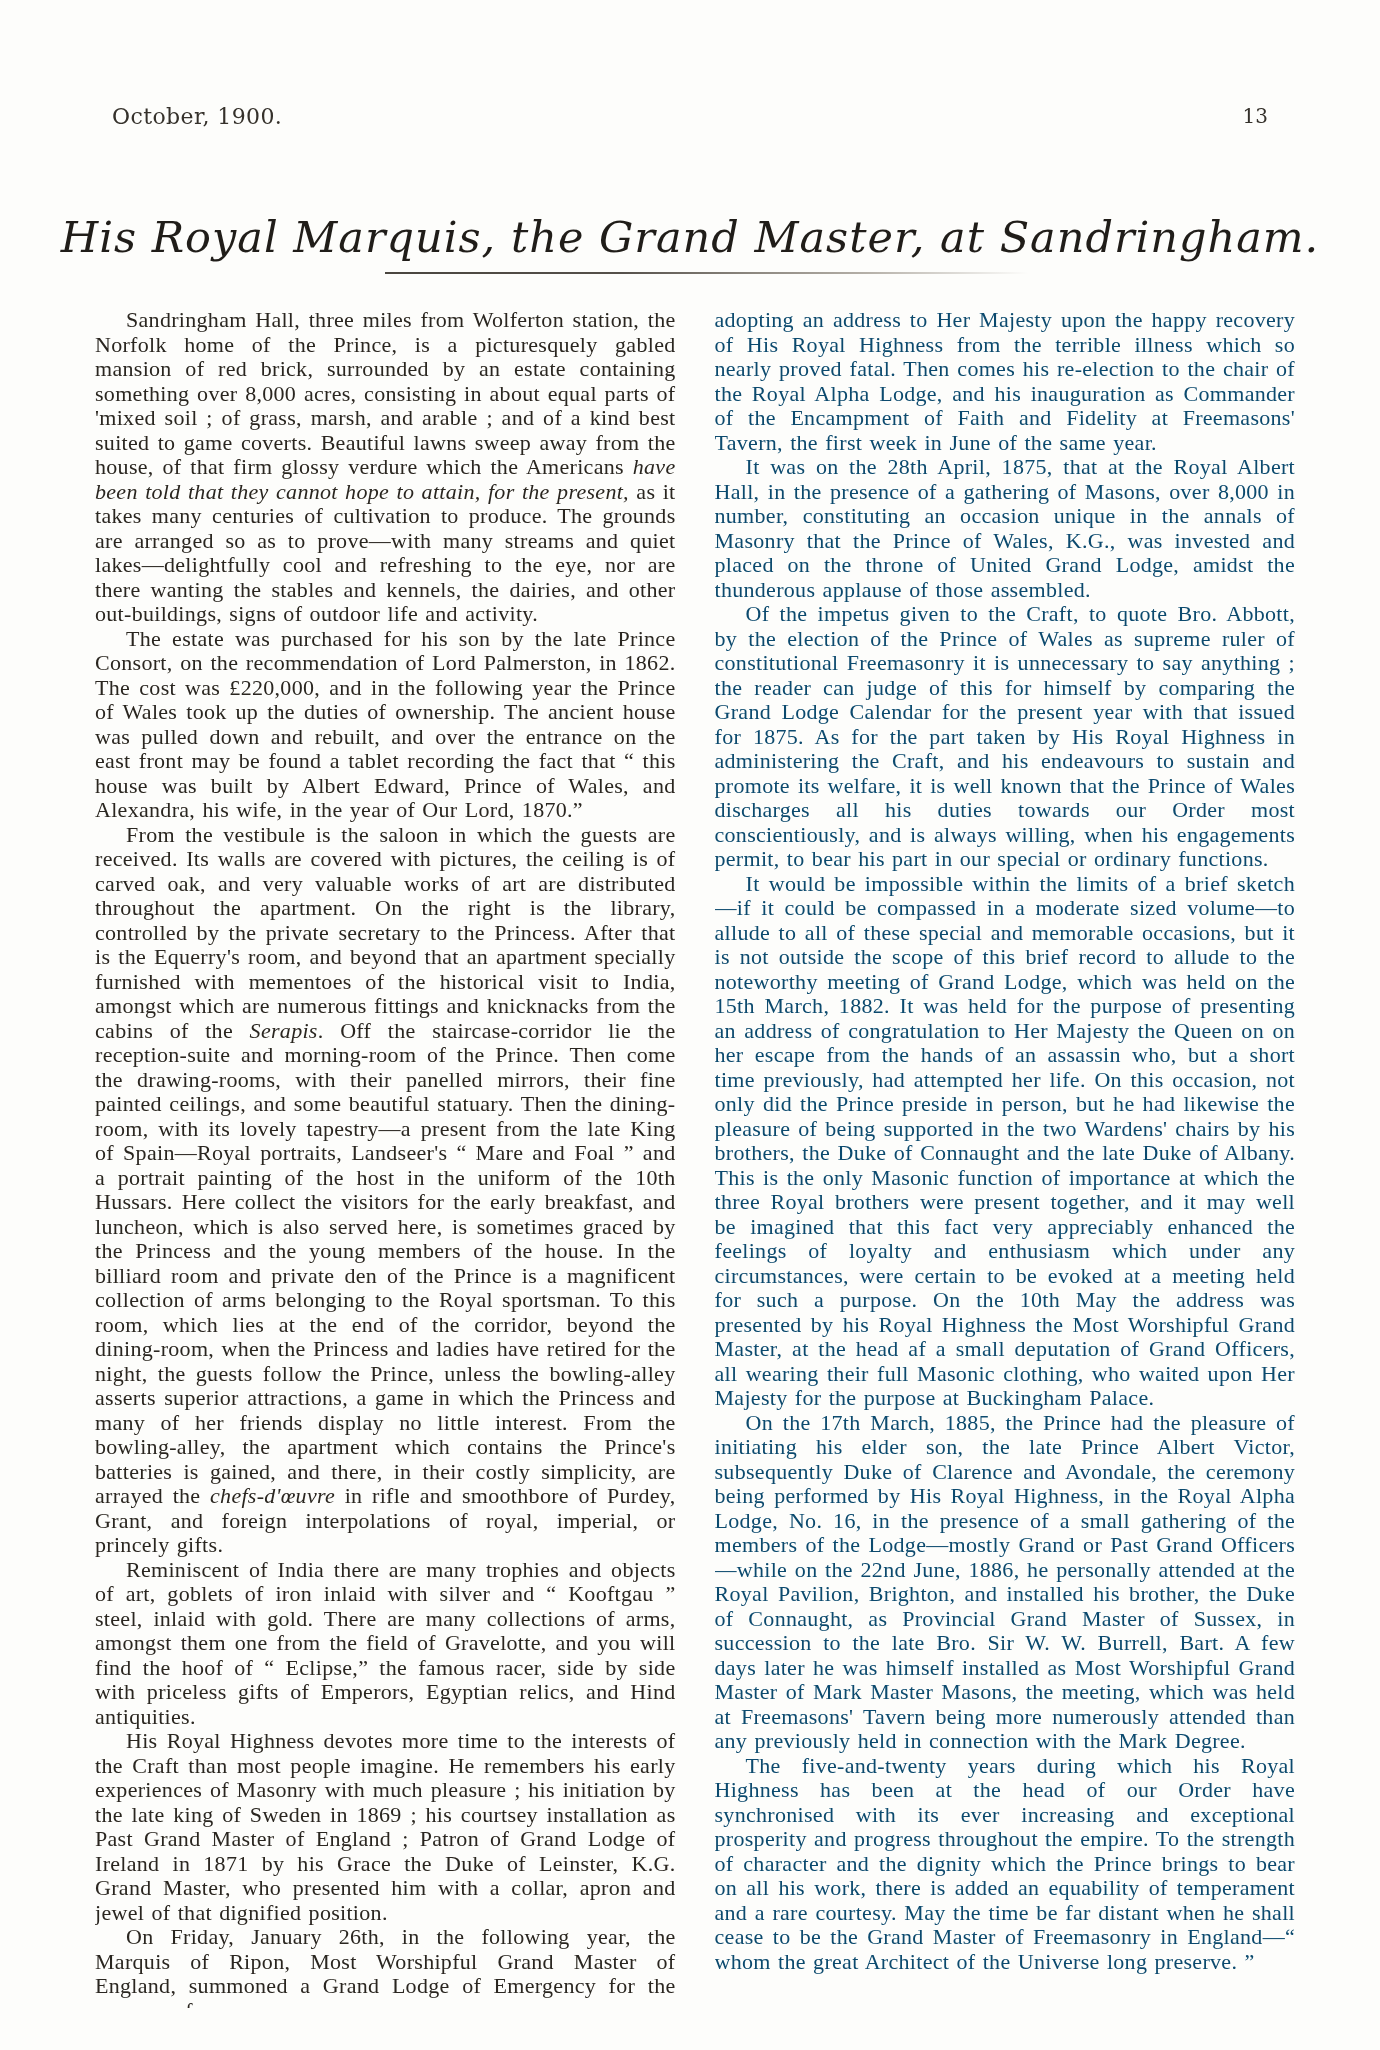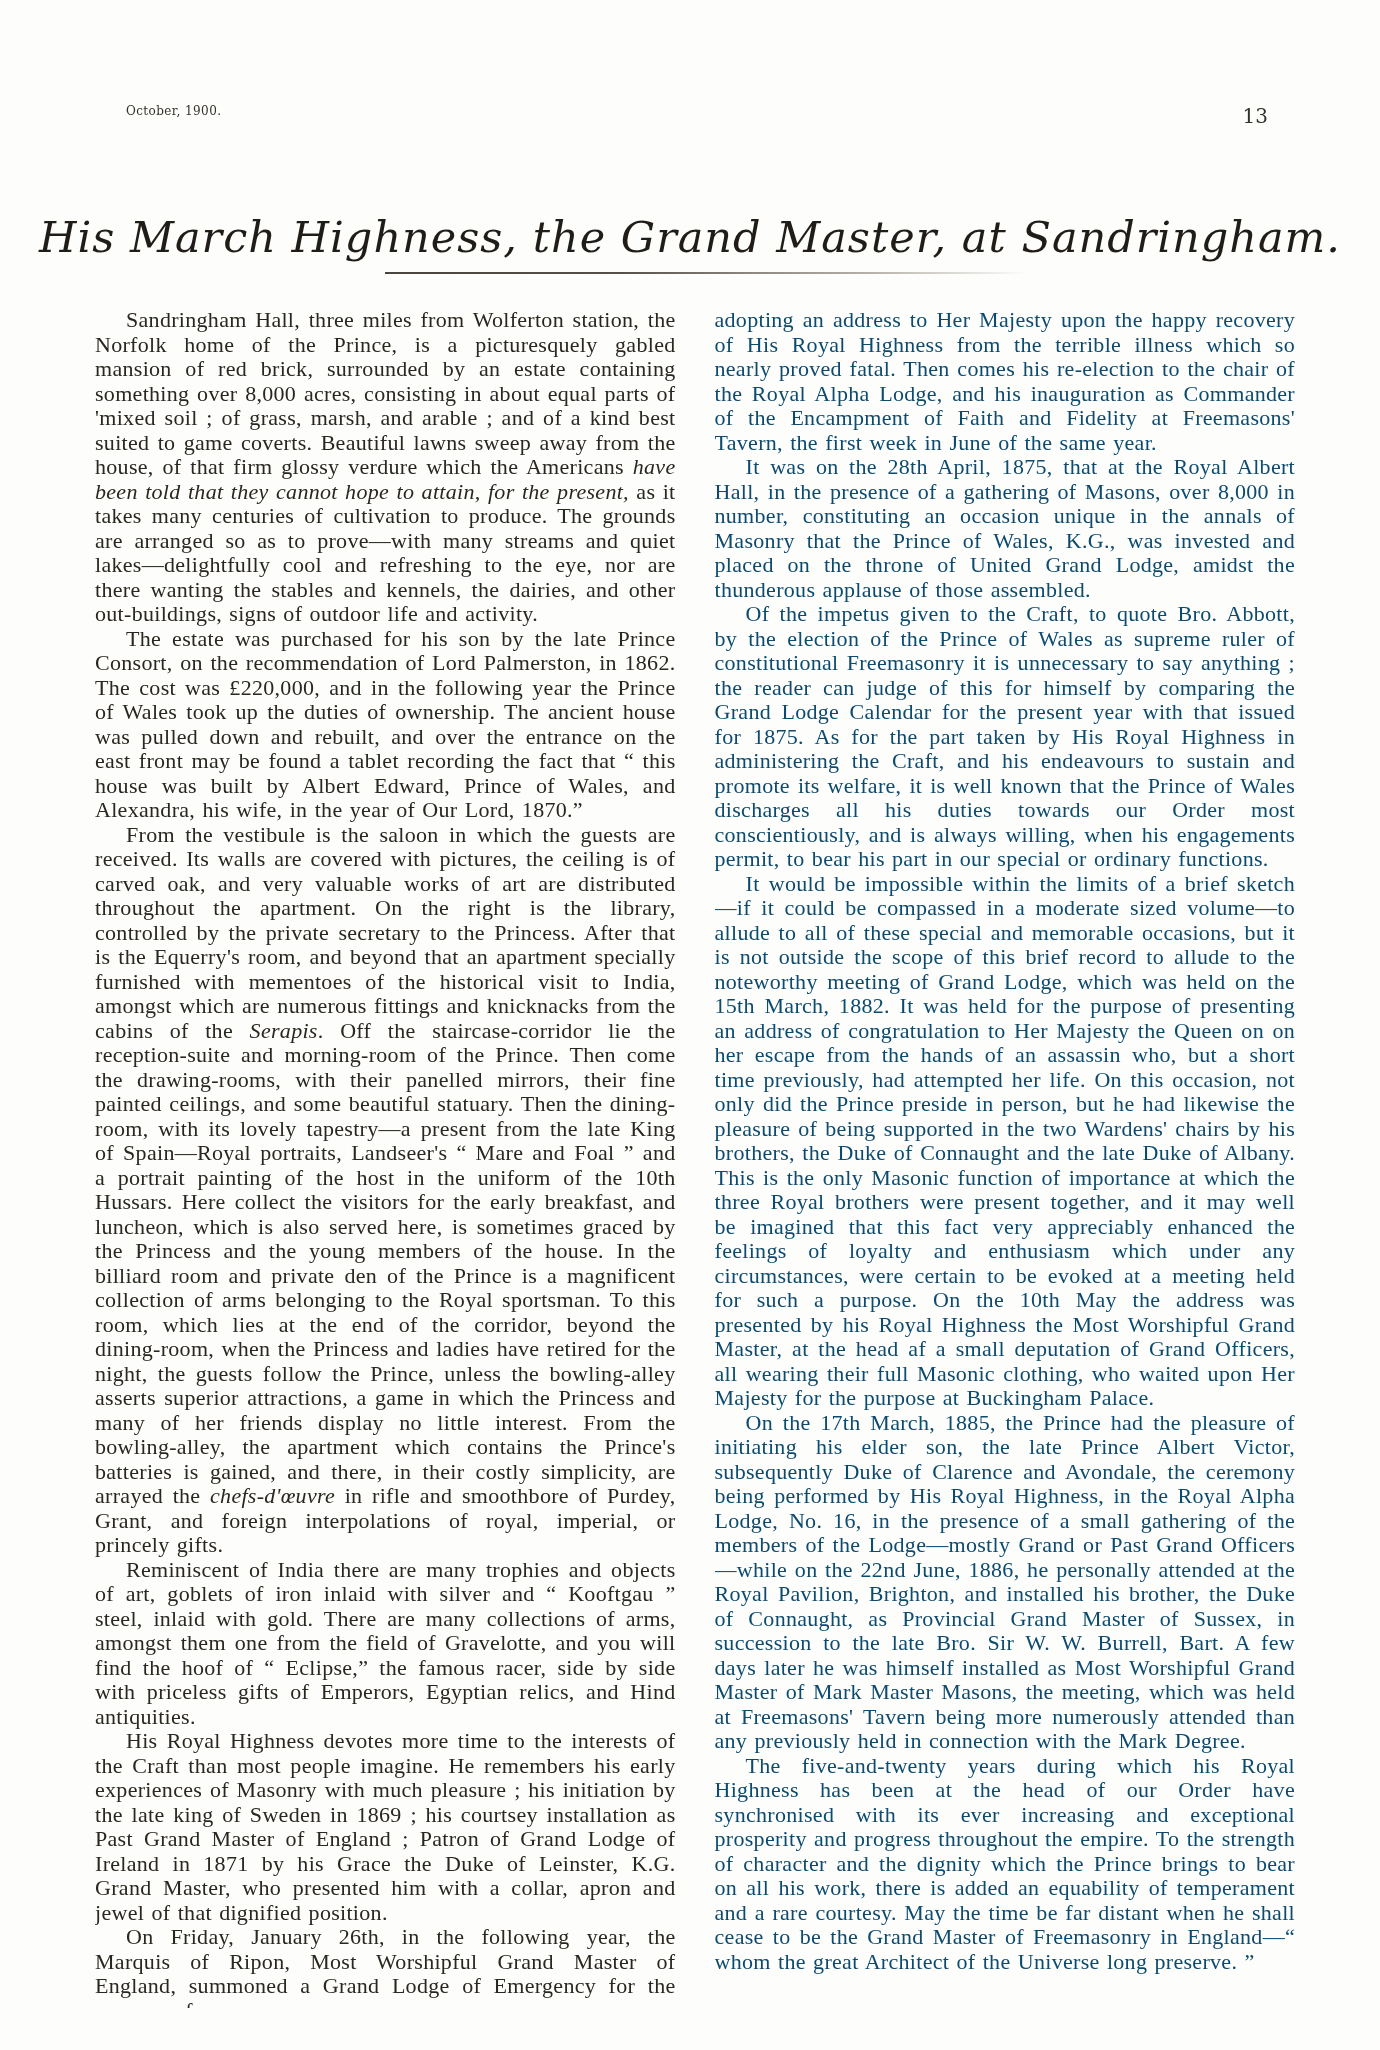--- a/index.html
+++ b/index.html
@@ -16,23 +16,22 @@
     overflow: hidden;
   }
   
   .running-header {
     position: absolute;
     top: 96px; left: 112px; right: 100px;
     height: 36px;
   }
   .issue-date {
     position: absolute; left: 0; top: 8px;
-    font-size: 12px; letter-spacing: 0.4px; color: #35312b;
+    font-size: 22px; letter-spacing: 0.4px; color: #35312b;
     font-family: "DejaVu Serif", serif;
-    margin-left: 14px;
   }
   .journal-title {
     position: absolute; left: 50%; top: 0;
     transform: translateX(-50%);
     font-family: "Liberation Sans", sans-serif;
     font-weight: 700;
     font-size: 26px;
     letter-spacing: 4px;
     color: #26231e;
     white-space: nowrap;
@@ -90,21 +89,21 @@
 </head>
 <body>
 
 <div class="page" style="background: rgb(253, 253, 251);">
 
   <div class="running-header">
     <span class="issue-date">October, 1900.</span>
     <span class="page-number">13</span>
   </div>
 
-  <h1 class="article-title">His March Highness, the Grand Master, at Sandringham.</h1>
+  <h1 class="article-title">His Royal Marquis, the Grand Master, at Sandringham.</h1>
   <div class="title-rule"></div>
 
   <div class="columns">
     <div class="col" style="color: rgb(42, 38, 32);">
         <p class=""><span class="text-run">Sandringham Hall, three miles from Wolferton station, the Norfolk home of the Prince, is a picturesquely gabled mansion of red brick, surrounded by an estate containing something over 8,000 acres, consisting in about equal parts of 'mixed soil ; of grass, marsh, and arable ; and of a kind best suited to game coverts. Beautiful lawns sweep away from the house, of that firm glossy verdure which the Americans </span><span class="italic-run">have been told that they cannot hope to attain, for the present,</span><span class="text-run"> as it takes many centuries of cultivation to produce. The grounds are arranged so as to prove—with many streams and quiet lakes—delightfully cool and refreshing to the eye, nor are there wanting the stables and kennels, the dairies, and other out-buildings, signs of outdoor life and activity.</span></p>
         <p class=""><span class="text-run">The estate was purchased for his son by the late Prince Consort, on the recommendation of Lord Palmerston, in 1862. The cost was £220,000, and in the following year the Prince of Wales took up the duties of ownership. The ancient house was pulled down and rebuilt, and over the entrance on the east front may be found a tablet recording the fact that “ this house was built by Albert Edward, Prince of Wales, and Alexandra, his wife, in the year of Our Lord, 1870.”</span></p>
         <p class=""><span class="text-run">From the vestibule is the saloon in which the guests are received. Its walls are covered with pictures, the ceiling is of carved oak, and very valuable works of art are distributed throughout the apartment. On the right is the library, controlled by the private secretary to the Princess. After that is the Equerry's room, and beyond that an apartment specially furnished with mementoes of the historical visit to India, amongst which are numerous fittings and knicknacks from the cabins of the </span><span class="italic-run">Serapis</span><span class="text-run">. Off the staircase-corridor lie the reception-suite and morning-room of the Prince. Then come the drawing-rooms, with their panelled mirrors, their fine painted ceilings, and some beautiful statuary. Then the dining-room, with its lovely tapestry—a present from the late King of Spain—Royal portraits, Landseer's “ Mare and Foal ” and a portrait painting of the host in the uniform of the 10th Hussars. Here collect the visitors for the early breakfast, and luncheon, which is also served here, is sometimes graced by the Princess and the young members of the house. In the billiard room and private den of the Prince is a magnificent collection of arms belonging to the Royal sportsman. To this room, which lies at the end of the corridor, beyond the dining-room, when the Princess and ladies have retired for the night, the guests follow the Prince, unless the bowling-alley asserts superior attractions, a game in which the Princess and many of her friends display no little interest. From the bowling-alley, the apartment which contains the Prince's batteries is gained, and there, in their costly simplicity, are arrayed the </span><span class="italic-run">chefs-d'œuvre</span><span class="text-run"> in rifle and smoothbore of Purdey, Grant, and foreign interpolations of royal, imperial, or princely gifts.</span></p>
         <p class=""><span class="text-run">Reminiscent of India there are many trophies and objects of art, goblets of iron inlaid with silver and “ Kooftgau ” steel, inlaid with gold. There are many collections of arms, amongst them one from the field of Gravelotte, and you will find the hoof of “ Eclipse,” the famous racer, side by side with priceless gifts of Emperors, Egyptian relics, and Hind antiquities.</span></p>
         <p class=""><span class="text-run">His Royal Highness devotes more time to the interests of the Craft than most people imagine. He remembers his early experiences of Masonry with much pleasure ; his initiation by the late king of Sweden in 1869 ; his courtsey installation as Past Grand Master of England ; Patron of Grand Lodge of Ireland in 1871 by his Grace the Duke of Leinster, K.G. Grand Master, who presented him with a collar, apron and jewel of that dignified position.</span></p>
         <p class=""><span class="text-run">On Friday, January 26th, in the following year, the Marquis of Ripon, Most Worshipful Grand Master of England, summoned a Grand Lodge of Emergency for the purpose of</span></p>

